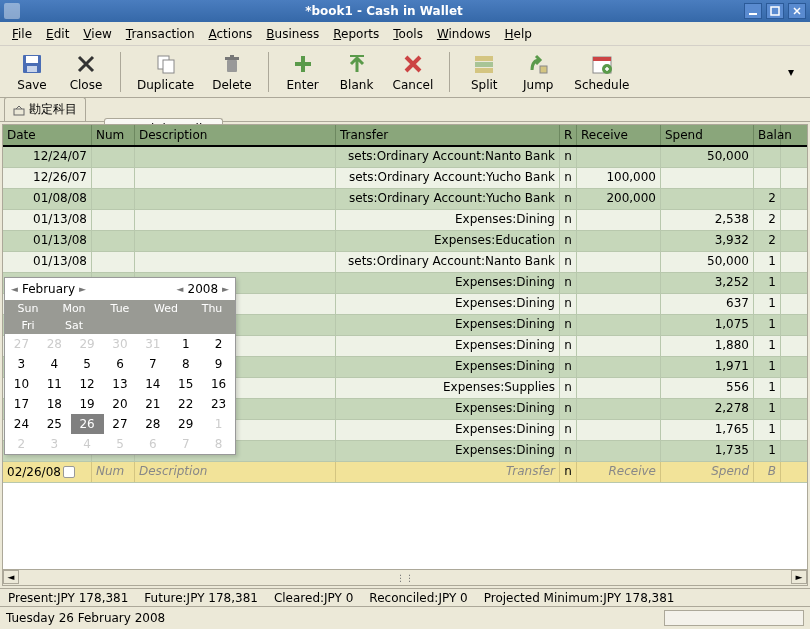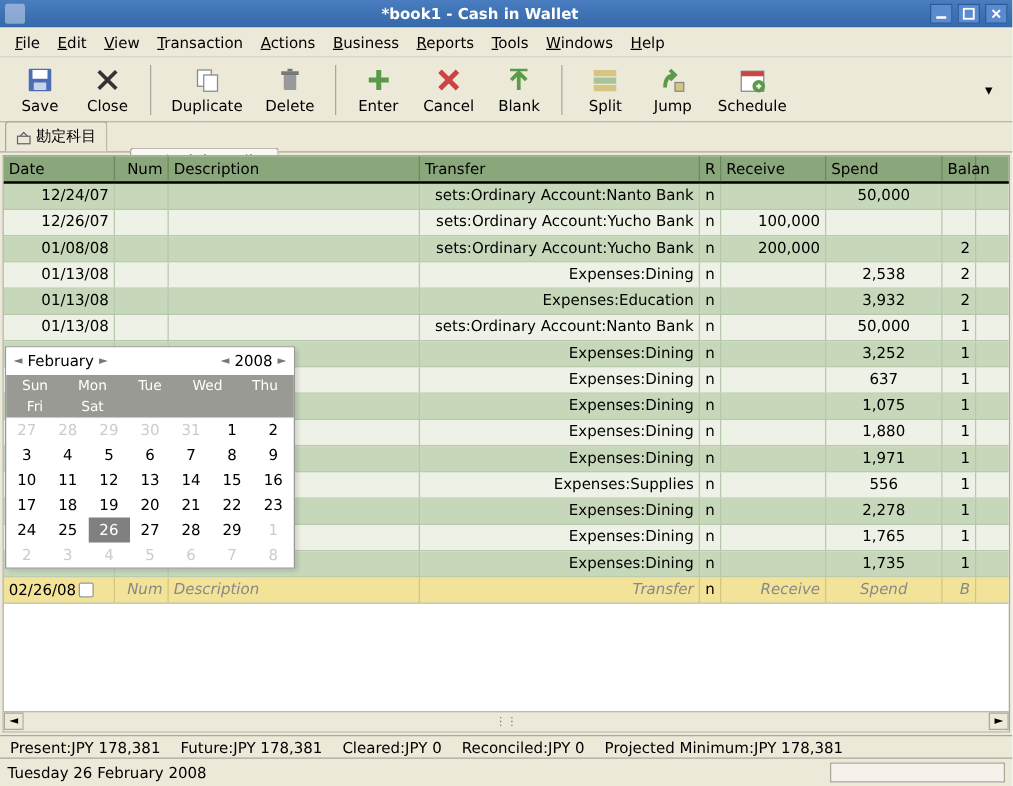--- a/index.html
+++ b/index.html
@@ -32,26 +32,26 @@
 .ledger-body { flex: 1; position: relative; overflow: hidden; }
 .row { display: flex; height: 21px; border-bottom: 1px solid #b8c8ad; }
 .row.even { background: #c6d7ba; }
 .row.odd  { background: #eef2e6; }
 .row .cell { padding: 2px 4px; border-right: 1px solid #b8c8ad; overflow: hidden; white-space: nowrap; text-overflow: clip; font-size: 12px; }
 .row.entry { background: #f2e399; }
 .row.entry .cell { border-right: 1px solid #d4c581; color: #888; font-style: italic; }
 .row.entry .cell.date { font-style: normal; color: #000; display: flex; align-items: center; gap: 2px; }
 .chkbox { width: 12px; height: 12px; border: 1px solid #999; background: #fff; border-radius: 2px; display: inline-block; }
 .c-date { width: 89px; text-align: right; }
-.c-num { width: 43px; text-align: right; }
+.c-num { width: 43px; }
 .c-desc { width: 201px; }
 .c-xfer { width: 224px; text-align: right; }
 .c-r { width: 17px; text-align: center; }
 .c-recv { width: 84px; text-align: right; }
-.c-spend { width: 93px; text-align: center; }
+.c-spend { width: 93px; text-align: right; }
 .c-bal { width: 27px; text-align: right; }
 
 .ledger-scroll { height: 16px; background: #ece9d8; border-top: 1px solid #aca899; display: flex; }
 .ledger-scroll .track { flex: 1; background: #ece9d8; display: flex; align-items: center; }
 .scroll-btn { width: 16px; height: 14px; background: #ece9d8; border: 1px solid #aca899; display: flex; align-items: center; justify-content: center; font-size: 9px; cursor: pointer; }
 
 .datepicker { position: absolute; top: 152px; left: 1px; width: 232px; background: #fff; border: 1px solid #999; z-index: 10; box-shadow: 2px 2px 4px rgba(0,0,0,.15); }
 .dp-head { display: flex; justify-content: space-between; padding: 4px 6px; background: #fff; }
 .dp-nav { display: flex; align-items: center; gap: 4px; cursor: pointer; }
 .dp-nav .arrow { font-size: 9px; color: #777; }
@@ -151,33 +151,33 @@
       <div class="icon">
         <svg width="24" height="24">
           <path d="M12 4 V20 M4 12 H20" stroke="#5a9a4a" stroke-width="4"></path>
         </svg>
       </div>
       <span>Enter</span>
     </div>
     <div class="tool">
       <div class="icon">
         <svg width="24" height="24">
-          <path d="M5 5 L19 19 M19 5 L5 19" stroke="#c44" stroke-width="4"></path>
-        </svg>
-      </div>
-      <span>Cancel</span>
-    </div>
-    <div class="tool">
-      <div class="icon">
-        <svg width="24" height="24">
           <path d="M12 20 V6 M6 12 L12 6 L18 12" stroke="#5a9a4a" stroke-width="3" fill="none"></path>
           <rect x="5" y="3" width="14" height="2" fill="#5a9a4a"></rect>
         </svg>
       </div>
       <span>Blank</span>
+    </div>
+    <div class="tool">
+      <div class="icon">
+        <svg width="24" height="24">
+          <path d="M5 5 L19 19 M19 5 L5 19" stroke="#c44" stroke-width="4"></path>
+        </svg>
+      </div>
+      <span>Cancel</span>
     </div>
     <div class="sep"></div>
     <div class="tool">
       <div class="icon">
         <svg width="24" height="24">
           <rect x="3" y="4" width="18" height="5" fill="#d4c581"></rect>
           <rect x="3" y="10" width="18" height="5" fill="#a8c496"></rect>
           <rect x="3" y="16" width="18" height="5" fill="#d4c581"></rect>
         </svg>
       </div>

